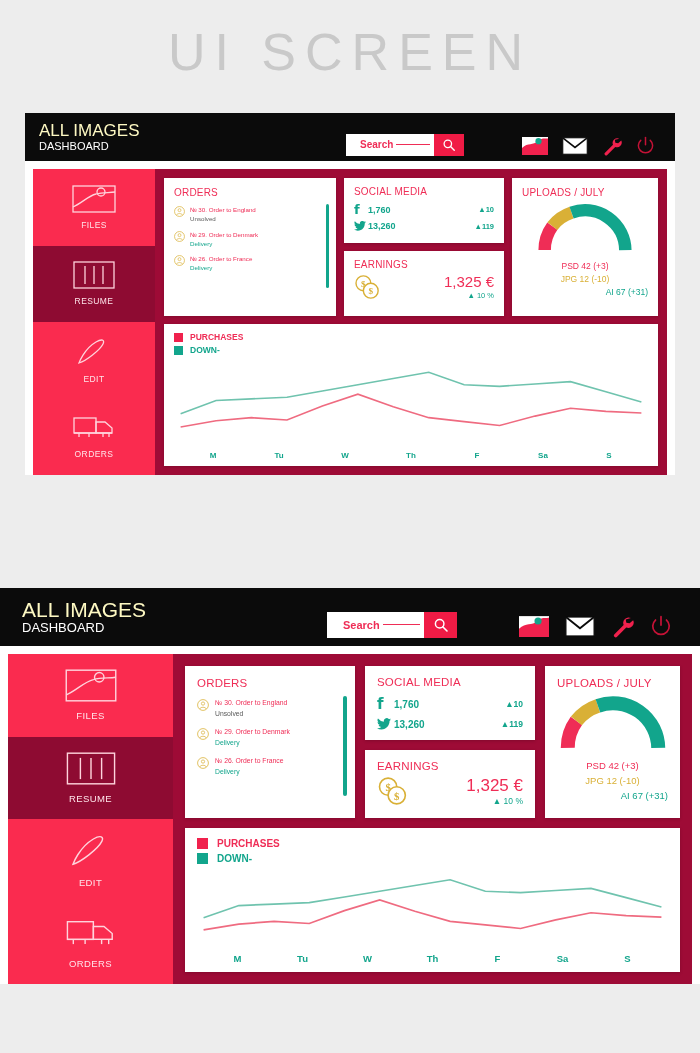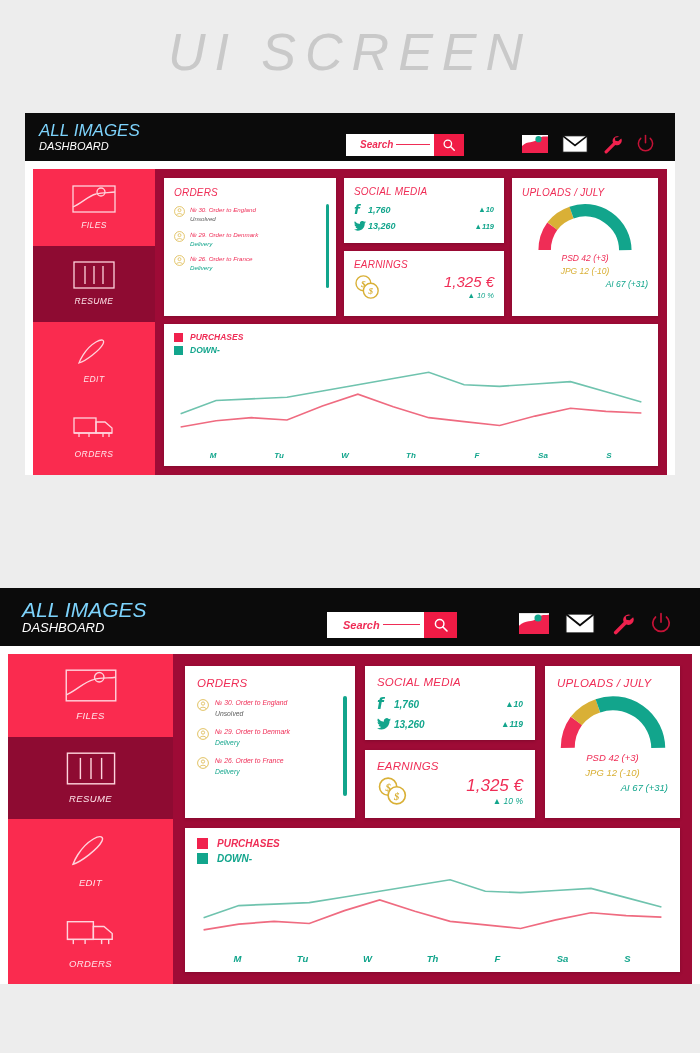--- a/index.html
+++ b/index.html
@@ -2,21 +2,21 @@
 <html><head>
 <meta charset="utf-8">
 <style>
   * { box-sizing: border-box; margin: 0; padding: 0; }
   html, body {
     width: 700px; height: 1053px;
     background: #ededed;
     font-family: "Liberation Sans", sans-serif;
     overflow: hidden;
   }
-  .page { position: relative; width: 700px; height: 762px; background: #ededed; font-style: italic; }
+  .page { position: relative; width: 700px; height: 762px; background: #ededed; }
 
   
   .hero-title {
     position: absolute; top: 22px; left: 0; width: 700px;
     text-align: center;
     font-size: 52px; font-weight: 400; letter-spacing: 9px;
     color: #c9c9c9;
     font-family: "Liberation Sans", sans-serif;
   }
 
@@ -25,24 +25,24 @@
         font-family: "DejaVu Sans", sans-serif; transform: rotate(-28deg);
         pointer-events: none; white-space: nowrap; font-weight: 700; }
 
   
   .dash { position: absolute; background: #ffffff; }
   .topbar {
     background: #0b0b0b; display: flex; align-items: center;
     justify-content: space-between; width: 100%;
   }
   .brand { display: flex; flex-direction: column; justify-content: center; }
-  .brand-main { color: #7dd3fc; font-weight: 400; line-height: 1.05; }
+  .brand-main { color: #fef9c3; font-weight: 400; line-height: 1.05; }
   .brand-sub  { color: #ffffff; font-weight: 400; line-height: 1.15; }
 
-  .topright { display: flex; align-items: flex-start; margin-top: 15px; }
+  .topright { display: flex; align-items: flex-end; margin-top: 15px; }
   .searchwrap { display: flex; align-items: stretch; background: #fff; }
   .searchfield {
     background: #fff; display: flex; align-items: center;
     color: #ef2d56; position: relative;
   }
   .searchfield .stxt { font-weight: 700; }
   .srule { flex: 1; border-bottom: 1.5px solid #ef2d56; margin-left: 3px; }
   .searchbtn { background: #f01b45; display: flex; align-items: center; justify-content: center; }
 
   .iconrow { display: flex; align-items: center; }
@@ -83,21 +83,21 @@
 
   
   .earn-body { display: flex; align-items: center; }
   .earn-right { margin-left: auto; text-align: right; }
   .earn-amount { color: #ef2d56; font-weight: 400; }
   .earn-pct { color: #12a58c; }
 
   
   .gauge-wrap { display: flex; justify-content: center; }
   .upl-line { text-align: center; }
-  .upl-psd { color: #ef2d56; }
+  .upl-psd { color: #ef2d56; margin-top: 8px; }
   .upl-jpg { color: #d9b036; }
   .upl-ai  { color: #12a58c; text-align: right; }
 
   
   .legend-item { display: flex; align-items: center; }
   .legend-swatch { flex: none; }
   .chart-area { position: relative; width: 100%; }
   .axis-row { display: flex; }
   .axis-lab { flex: 1; text-align: center; color: #12a58c; font-weight: 700; }
 

